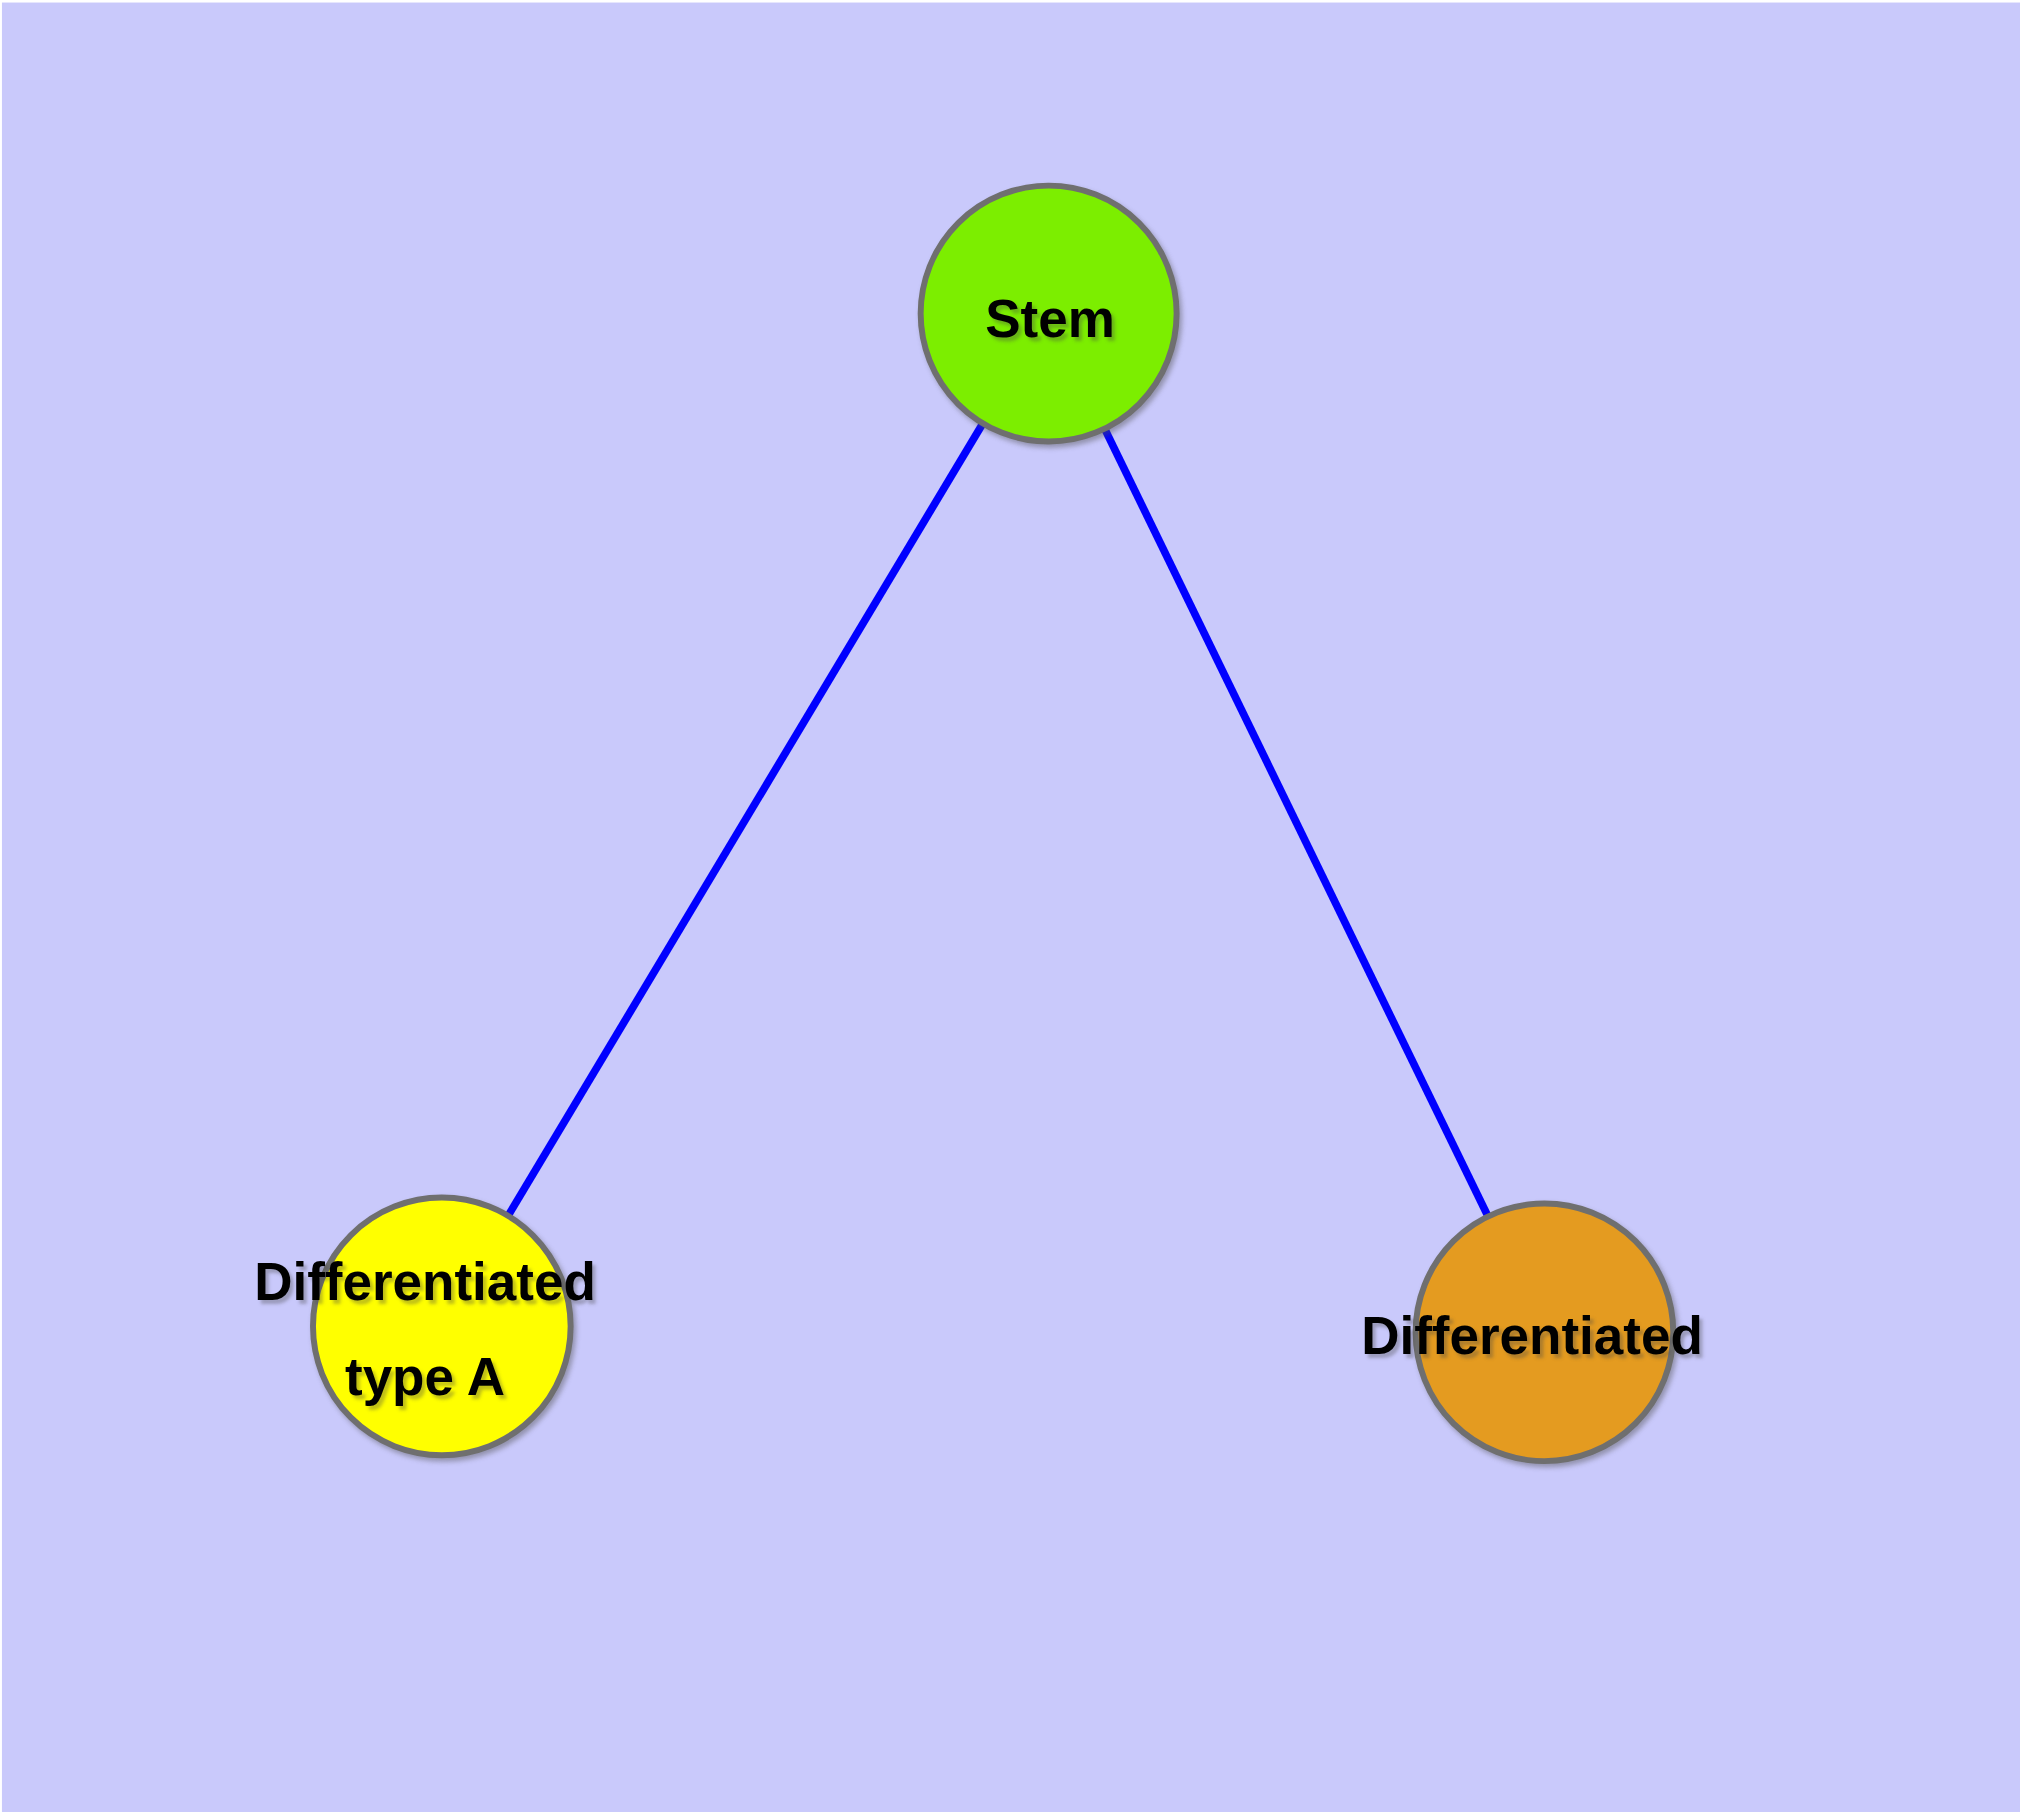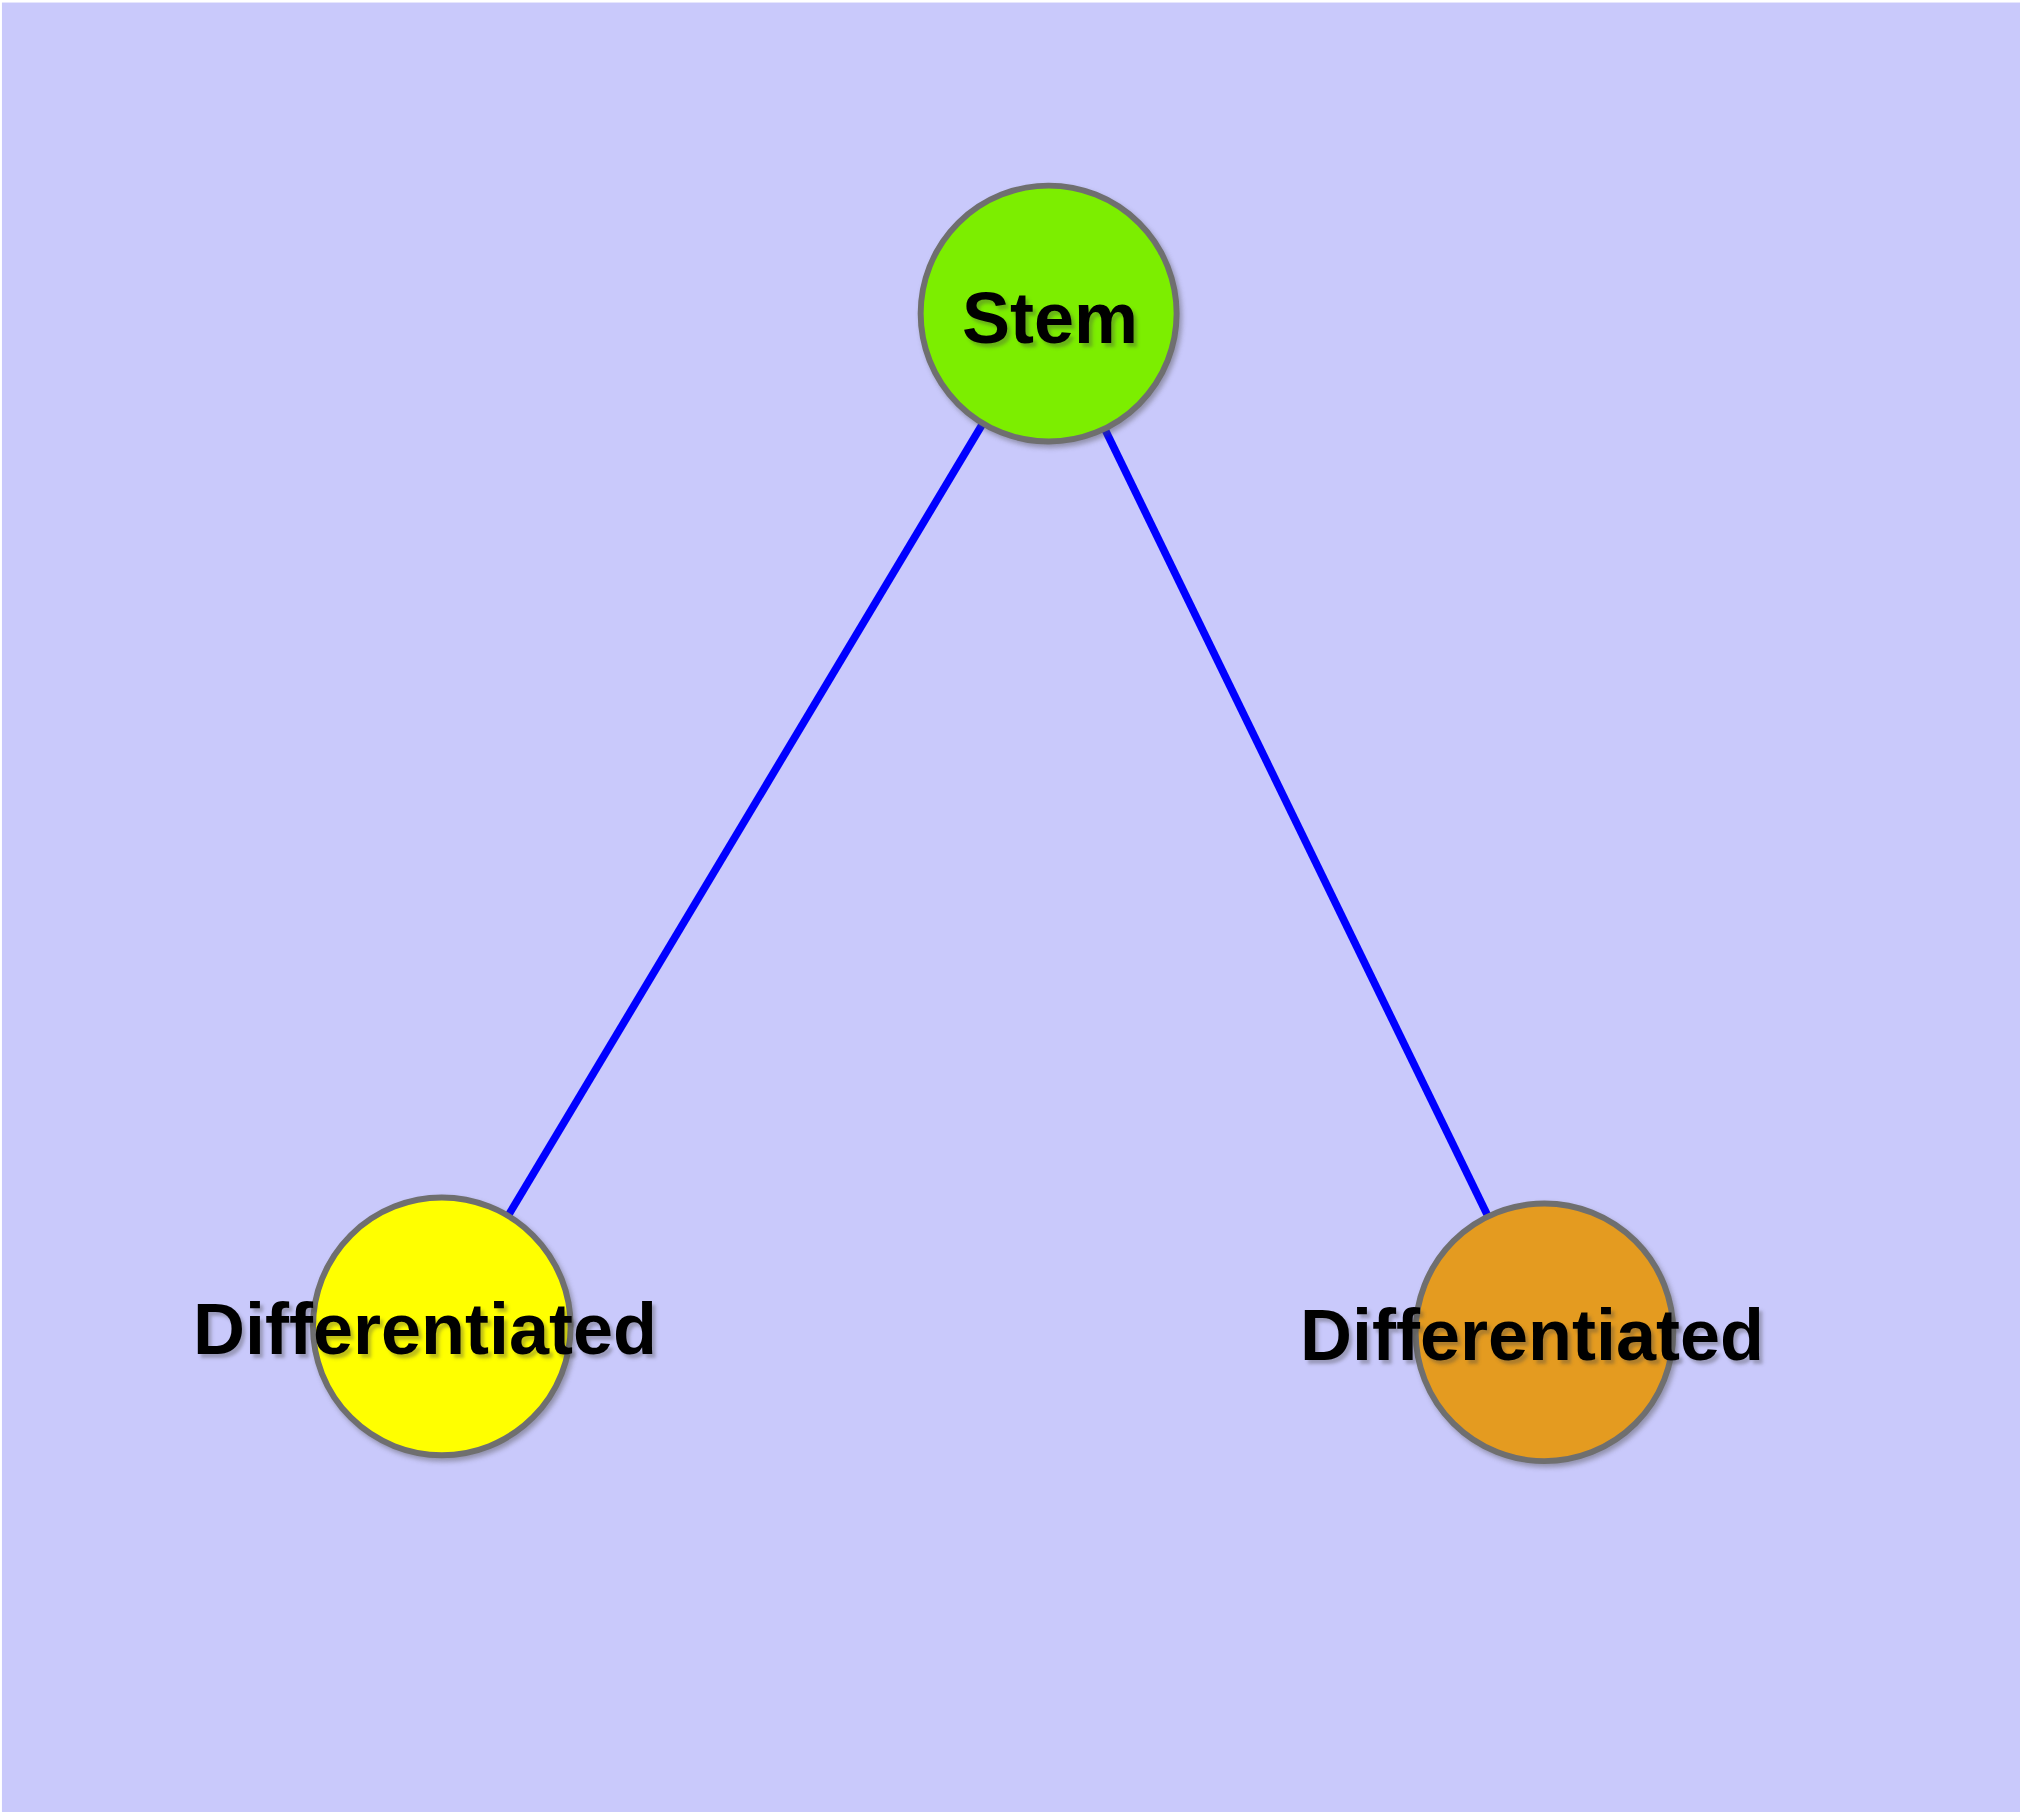--- a/index.html
+++ b/index.html
@@ -22,21 +22,21 @@
     position: absolute;
     left: 0;
     top: 0;
     display: block;
   }
   .node-label {
     position: absolute;
     transform: translate(-50%, -50%);
     text-align: center;
     font-weight: bold;
-    font-size: 72px;
+    font-size: 53px;
     line-height: 95px;
     color: #000000;
     white-space: nowrap;
     text-shadow: 3.4px 4.2px 3.4px rgba(70, 70, 70, 0.35);
   }
   .node-label .line {
     display: block;
   }
 </style>
 </head>
@@ -51,19 +51,20 @@
       <circle cx="521" cy="1565" r="152" fill="#FFFF00" stroke="#6F6F6F" stroke-width="7" style="filter: drop-shadow(3px 4px 3px rgba(80,80,80,0.45));"></circle>
       <circle cx="1822" cy="1572" r="152" fill="#E49B20" stroke="#6F6F6F" stroke-width="7" style="filter: drop-shadow(3px 4px 3px rgba(80,80,80,0.45));"></circle>
     </svg>
 
   <div class="node-label" id="label-0" style="left: 1050px; top: 318px;">
     <span class="line">Stem</span>
   </div>
 
   <div class="node-label" id="label-1" style="left: 425px; top: 1329px;">
     <span class="line">Differentiated</span>
+    <span class="line">type A</span>
   </div>
 
   <div class="node-label" id="label-2" style="left: 1532px; top: 1335px;">
     <span class="line">Differentiated</span>
   </div>
 </div>
 
 
 </body></html>

